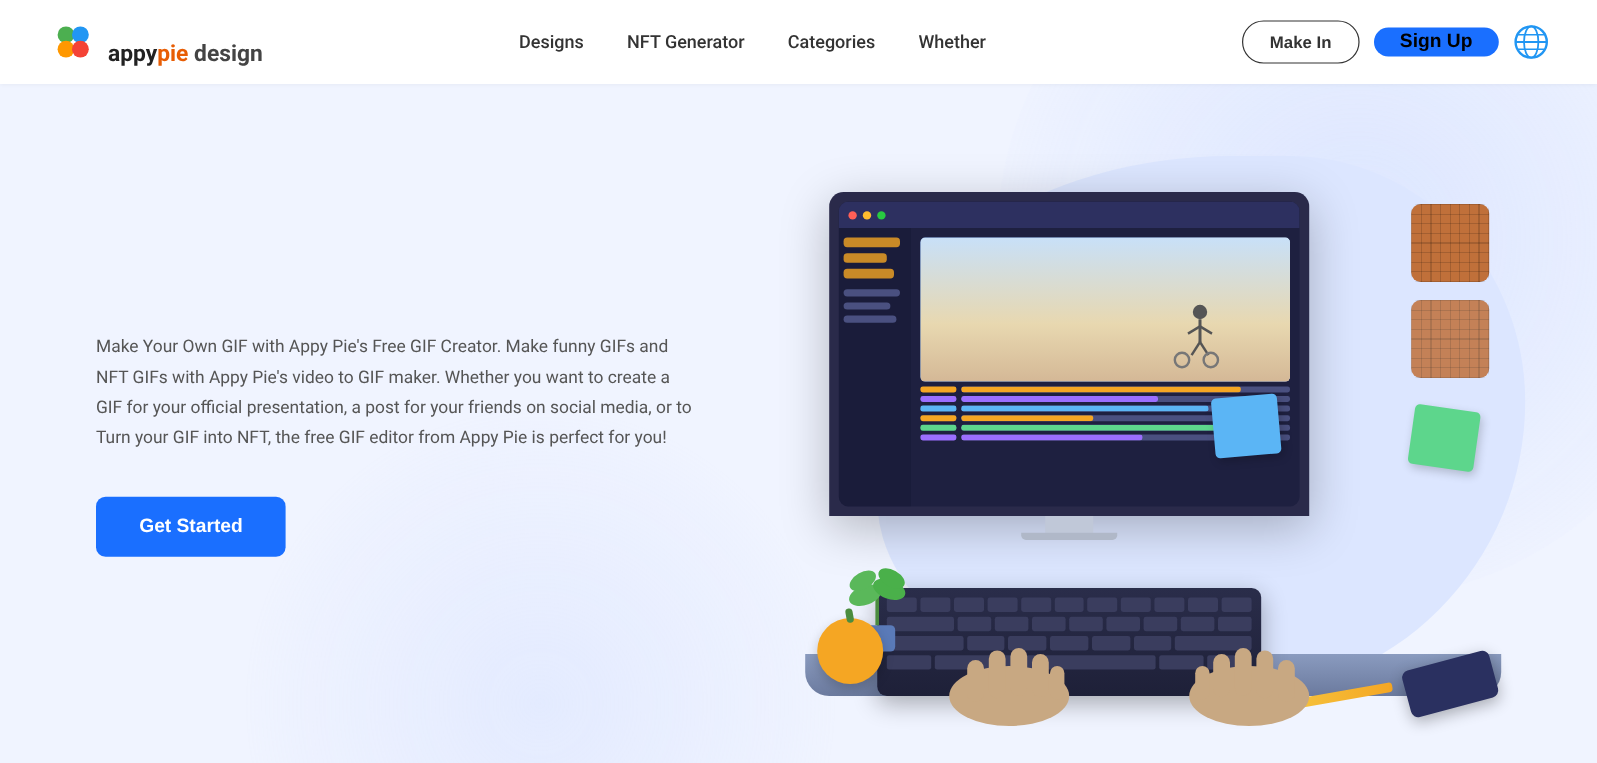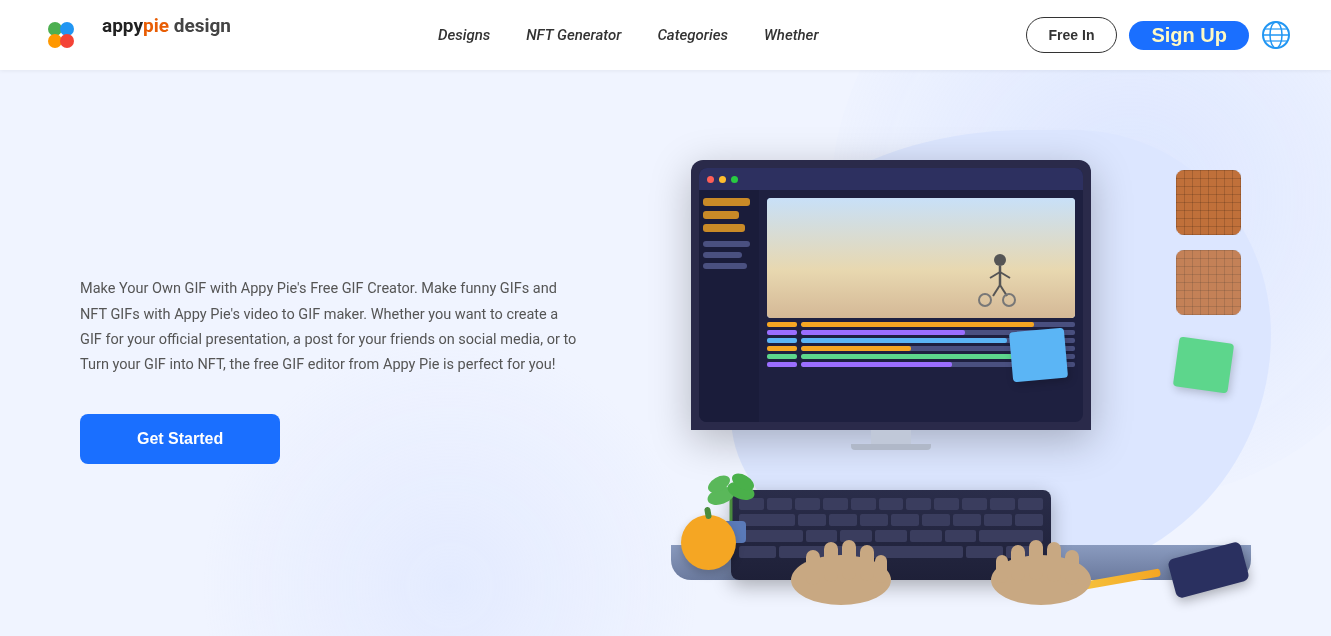--- a/index.html
+++ b/index.html
@@ -55,21 +55,20 @@
 
     .logo-icon {
       width: 42px;
       height: 42px;
     }
 
     nav {
       display: flex;
       align-items: center;
       gap: 36px;
-      font-style: italic;
     }
 
     .nav-link {
       font-size: 15px;
       color: #333;
       text-decoration: none;
       font-weight: 500;
       cursor: pointer;
     }
 
@@ -88,23 +87,23 @@
       font-weight: 600;
       color: #333;
       cursor: pointer;
     }
 
     .btn-signup {
       padding: 3px 22px;
       border: none;
       border-radius: 24px;
       background: #1a6fff;
-      font-size: 20px;
+      font-size: 16px;
       font-weight: 600;
-      color: #fef9c3;
+      color: #000000;
       cursor: pointer;
     }
 
     .globe-icon {
       width: 30px;
       height: 30px;
       cursor: pointer;
     }
 
     
@@ -135,21 +134,21 @@
     .hero-description {
       font-size: 14.5px;
       color: #555;
       line-height: 1.75;
       margin-bottom: 36px;
       max-width: 500px;
     }
 
     .btn-get-started {
       display: inline-block;
-      padding: 16px 57px;
+      padding: 16px 36px;
       background: #1a6fff;
       color: #fff;
       font-size: 16px;
       font-weight: 600;
       border-radius: 8px;
       border: none;
       cursor: pointer;
       text-decoration: none;
     }
 
@@ -495,21 +494,21 @@
       height: 35px;
       background: linear-gradient(180deg, #8a9bbf 0%, #6b7a9e 100%);
       z-index: 4;
       border-radius: 0 0 20px 20px;
     }
   </style>
 </head>
 <body>
 
 <header>
-  <div style="display:flex;align-items:flex-start;gap:20px;cursor:pointer;">
+  <div style="display:flex;align-items:flex-end;gap:8px;cursor:pointer;">
 
     <svg class="logo-icon" viewBox="0 0 42 42" fill="none" xmlns="http://www.w3.org/2000/svg">
       <rect width="42" height="42" rx="8" fill="white"></rect>
       <circle cx="15" cy="15" r="7" fill="#4CAF50"></circle>
       <circle cx="27" cy="15" r="7" fill="#2196F3"></circle>
       <circle cx="15" cy="27" r="7" fill="#FF9800"></circle>
       <circle cx="27" cy="27" r="7" fill="#F44336"></circle>
     </svg>
     <span style="font-size:19px;font-weight:700;color:#222;">
       <span style="color:#222;">appy</span><span style="color:#e85d04;">pie</span><span style="color:#444;"> design</span>
@@ -517,21 +516,21 @@
   </div>
 
   <nav>
     <a class="nav-link">Designs</a>
     <a class="nav-link">NFT Generator</a>
     <a class="nav-link">Categories</a>
     <a class="nav-link">Whether</a>
   </nav>
 
   <div class="header-right">
-    <button class="btn-signin">Free In</button>
+    <button class="btn-signin">Make In</button>
     <button class="btn-signup">Sign Up</button>
 
     <svg class="globe-icon" viewBox="0 0 30 30" fill="none" xmlns="http://www.w3.org/2000/svg" style="cursor:pointer;">
       <circle cx="15" cy="15" r="13" stroke="#2196F3" stroke-width="2" fill="none"></circle>
       <ellipse cx="15" cy="15" rx="6" ry="13" stroke="#2196F3" stroke-width="1.5" fill="none"></ellipse>
       <line x1="2" y1="15" x2="28" y2="15" stroke="#2196F3" stroke-width="1.5"></line>
       <line x1="4" y1="9" x2="26" y2="9" stroke="#2196F3" stroke-width="1.2"></line>
       <line x1="4" y1="21" x2="26" y2="21" stroke="#2196F3" stroke-width="1.2"></line>
     </svg>
   </div>

